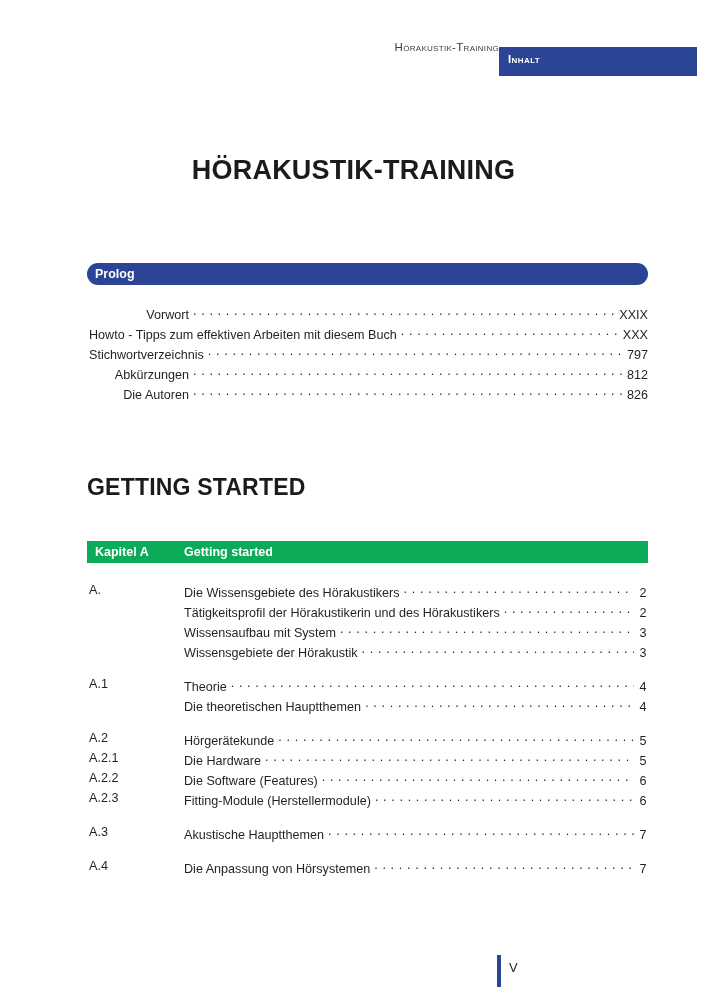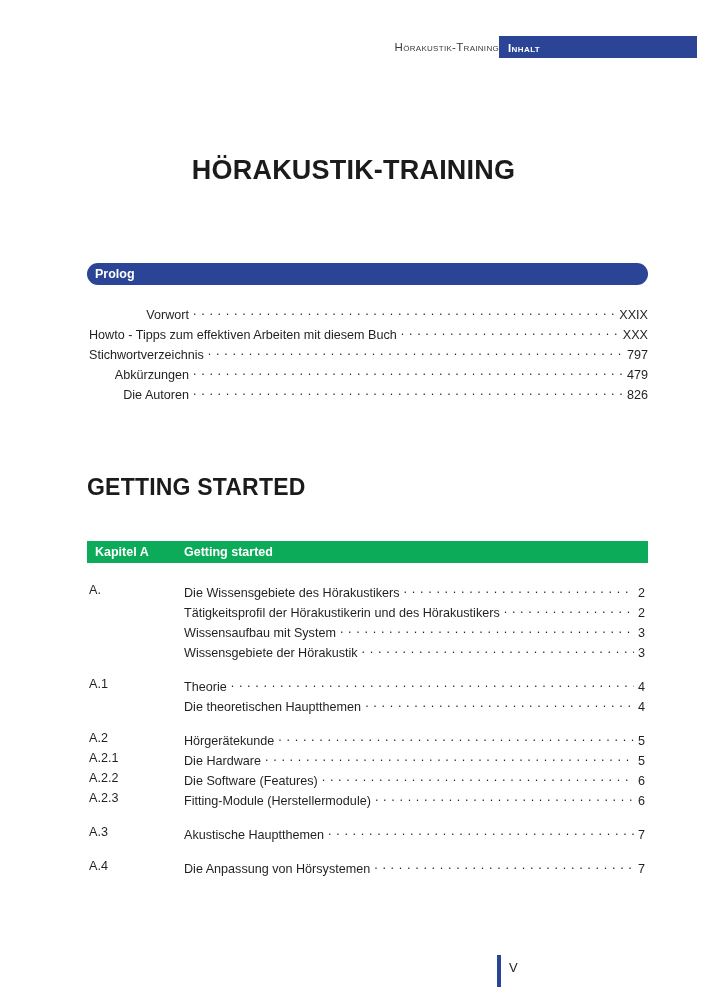--- a/index.html
+++ b/index.html
@@ -30,23 +30,23 @@
     top: 5px;
     font-size: 11.5px;
     font-variant: small-caps;
     letter-spacing: 0.3px;
     color: #3a3a3a;
     white-space: nowrap;
   }
   .running-head-bar {
     position: absolute;
     left: 499px;
-    top: 0;
+    top: 11px;
     width: 198px;
-    height: 22px;
+    height: 29px;
     background: #2b4495;
   }
   .running-head-bar-label {
     position: absolute;
     left: 9px;
     top: 6px;
     font-size: 11.5px;
     font-variant: small-caps;
     font-weight: bold;
     letter-spacing: 0.4px;
@@ -142,21 +142,21 @@
     left: 0;
     bottom: 1px;
     white-space: nowrap;
     letter-spacing: 0.6px;
     color: #231f20;
     font-size: 12.6px;
   }
   .toc-page {
     flex: 0 0 auto;
     padding-left: 4px;
-    text-align: left;
+    text-align: center;
     min-width: 10px;
   }
   
   .toc-body.wide-gap .toc-label { min-width: 100px; text-align: right; }
 
   
   .chapter-heading {
     position: absolute;
     left: 87px;
     top: 474px;
@@ -226,21 +226,21 @@
       <span class="toc-body wide-gap">
         <span class="toc-label">Stichwortverzeichnis</span>
         <span class="toc-leader"></span>
         <span class="toc-page">797</span>
       </span>
     </div>
     <div class="toc-row">
       <span class="toc-body wide-gap">
         <span class="toc-label">Abkürzungen</span>
         <span class="toc-leader"></span>
-        <span class="toc-page">479</span>
+        <span class="toc-page">812</span>
       </span>
     </div>
     <div class="toc-row">
       <span class="toc-body wide-gap">
         <span class="toc-label">Die Autoren</span>
         <span class="toc-leader"></span>
         <span class="toc-page">826</span>
       </span>
     </div>
   </div>

